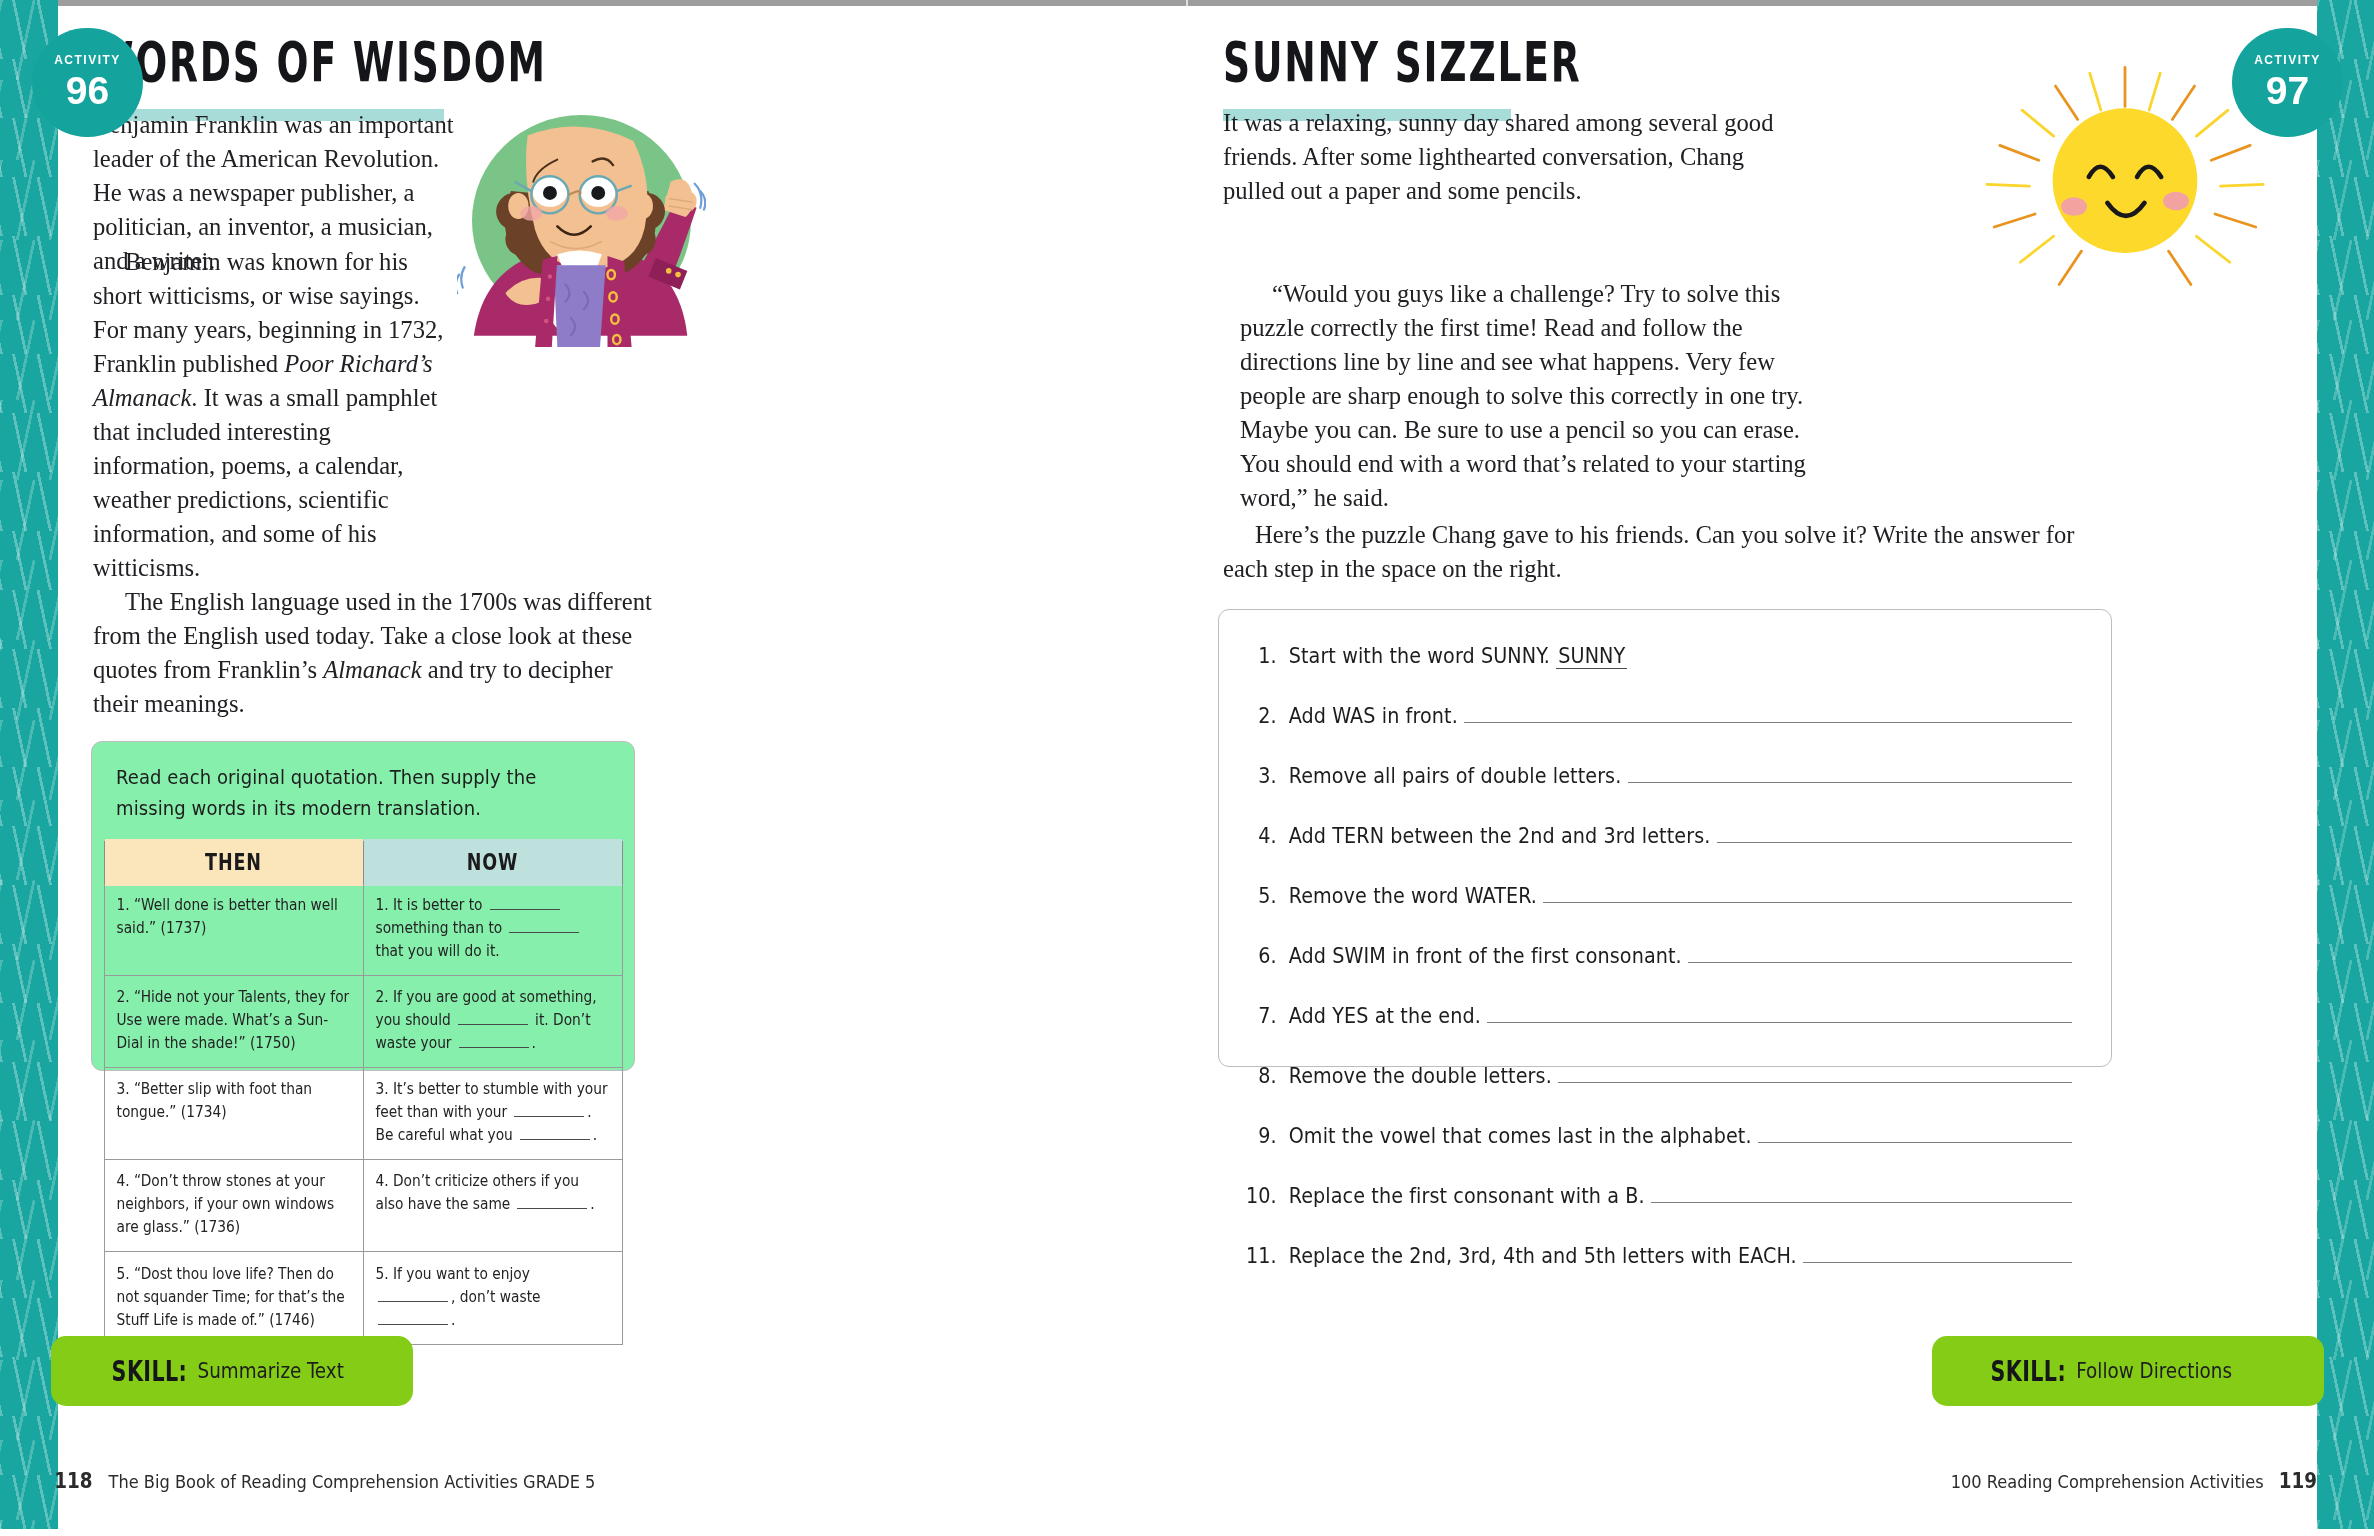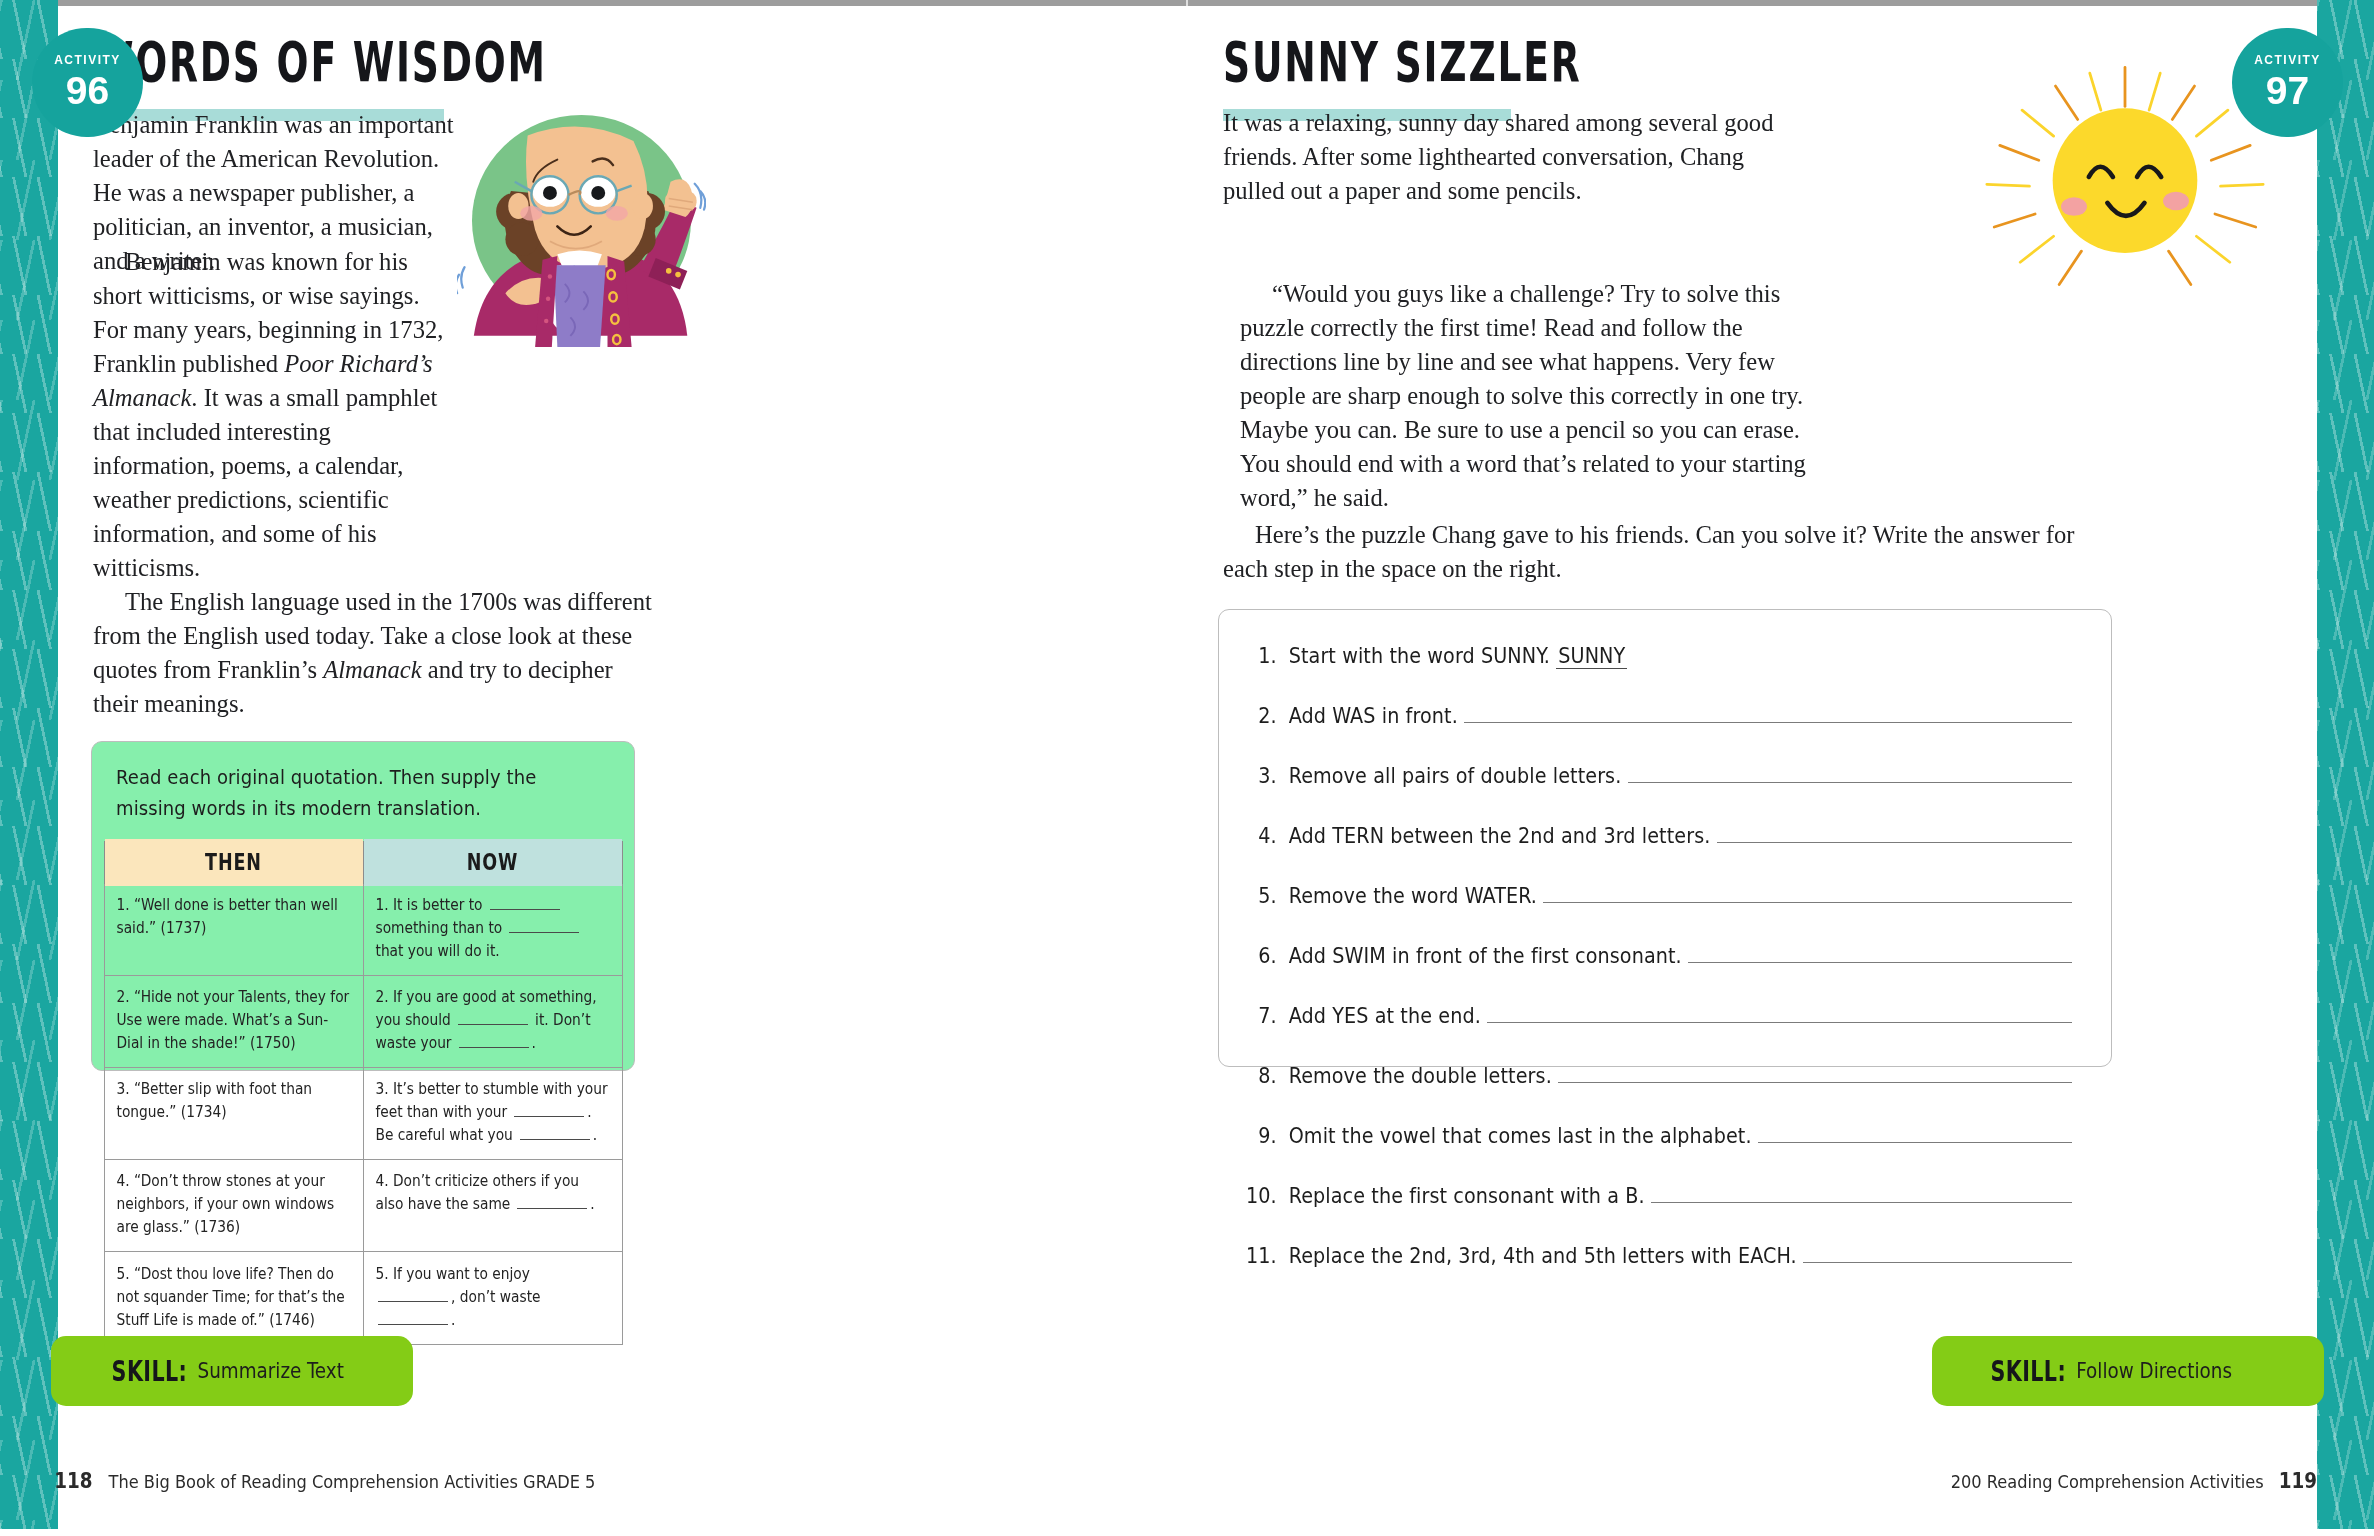--- a/index.html
+++ b/index.html
@@ -392,17 +392,17 @@
       </li>
     </ol>
   </div>
 
   <div class="skill" style="right:-7.4px;top:1330px;width:334px;padding-left:58px;">
     <span class="k">SKILL:</span>
     <span class="v">Follow Directions</span>
   </div>
 
   <div class="footer r" style="right:0px;">
-    <span>200 Reading Comprehension Activities</span>
+    <span>100 Reading Comprehension Activities</span>
     <span class="pg">119</span>
   </div>
 </div>
 
 
 </body></html>

